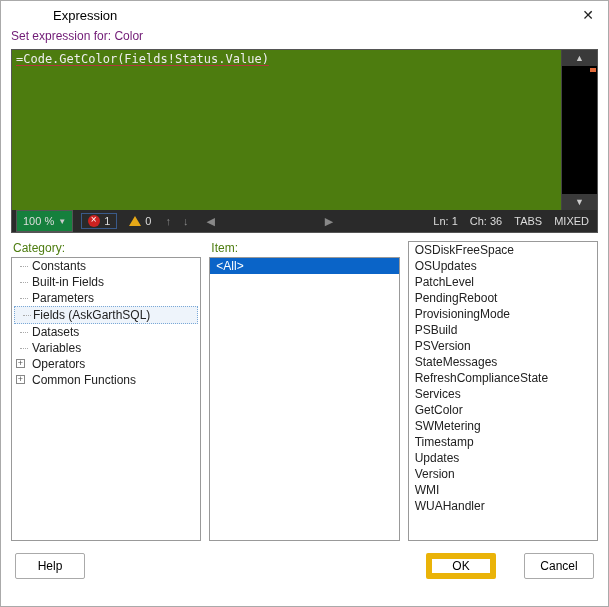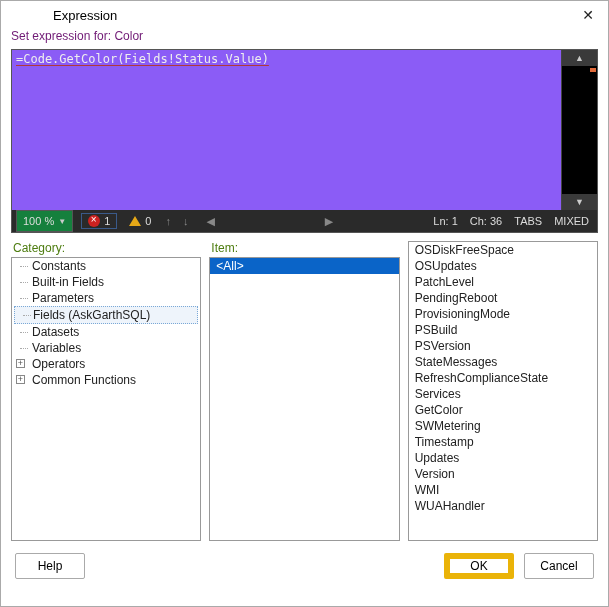--- a/index.html
+++ b/index.html
@@ -47,21 +47,21 @@
     display: flex;
     flex-direction: column;
     background: #1b1b1b;
   }
   .editor-row {
     display: flex;
     height: 160px;
   }
   .code-area {
     flex: 1;
-    background: #8b5cf6;
+    background: #4d7c0f;
     color: #eee;
     font-family: Consolas, monospace;
     font-size: 12px;
     padding: 2px 4px;
     position: relative;
   }
   .code-line {
     white-space: pre;
     text-decoration: underline;
     text-decoration-color: #b03a3a;
@@ -210,21 +210,21 @@
   }
   .list-item.scroll-highlight {
     background: #0a64c8;
     color: #86efac;
     margin-top: 33px;
   }
   .button-row {
     display: flex;
     align-items: flex-end;
     padding: 12px 14px;
-    gap: 10px;
+    gap: 28px;
   }
   .button-row .spacer { flex: 1; }
   .btn {
     min-width: 70px;
     height: 26px;
     border: 1px solid #aaa;
     background: #fff;
     font-size: 12px;
     cursor: pointer;
     padding: 0 14px;

